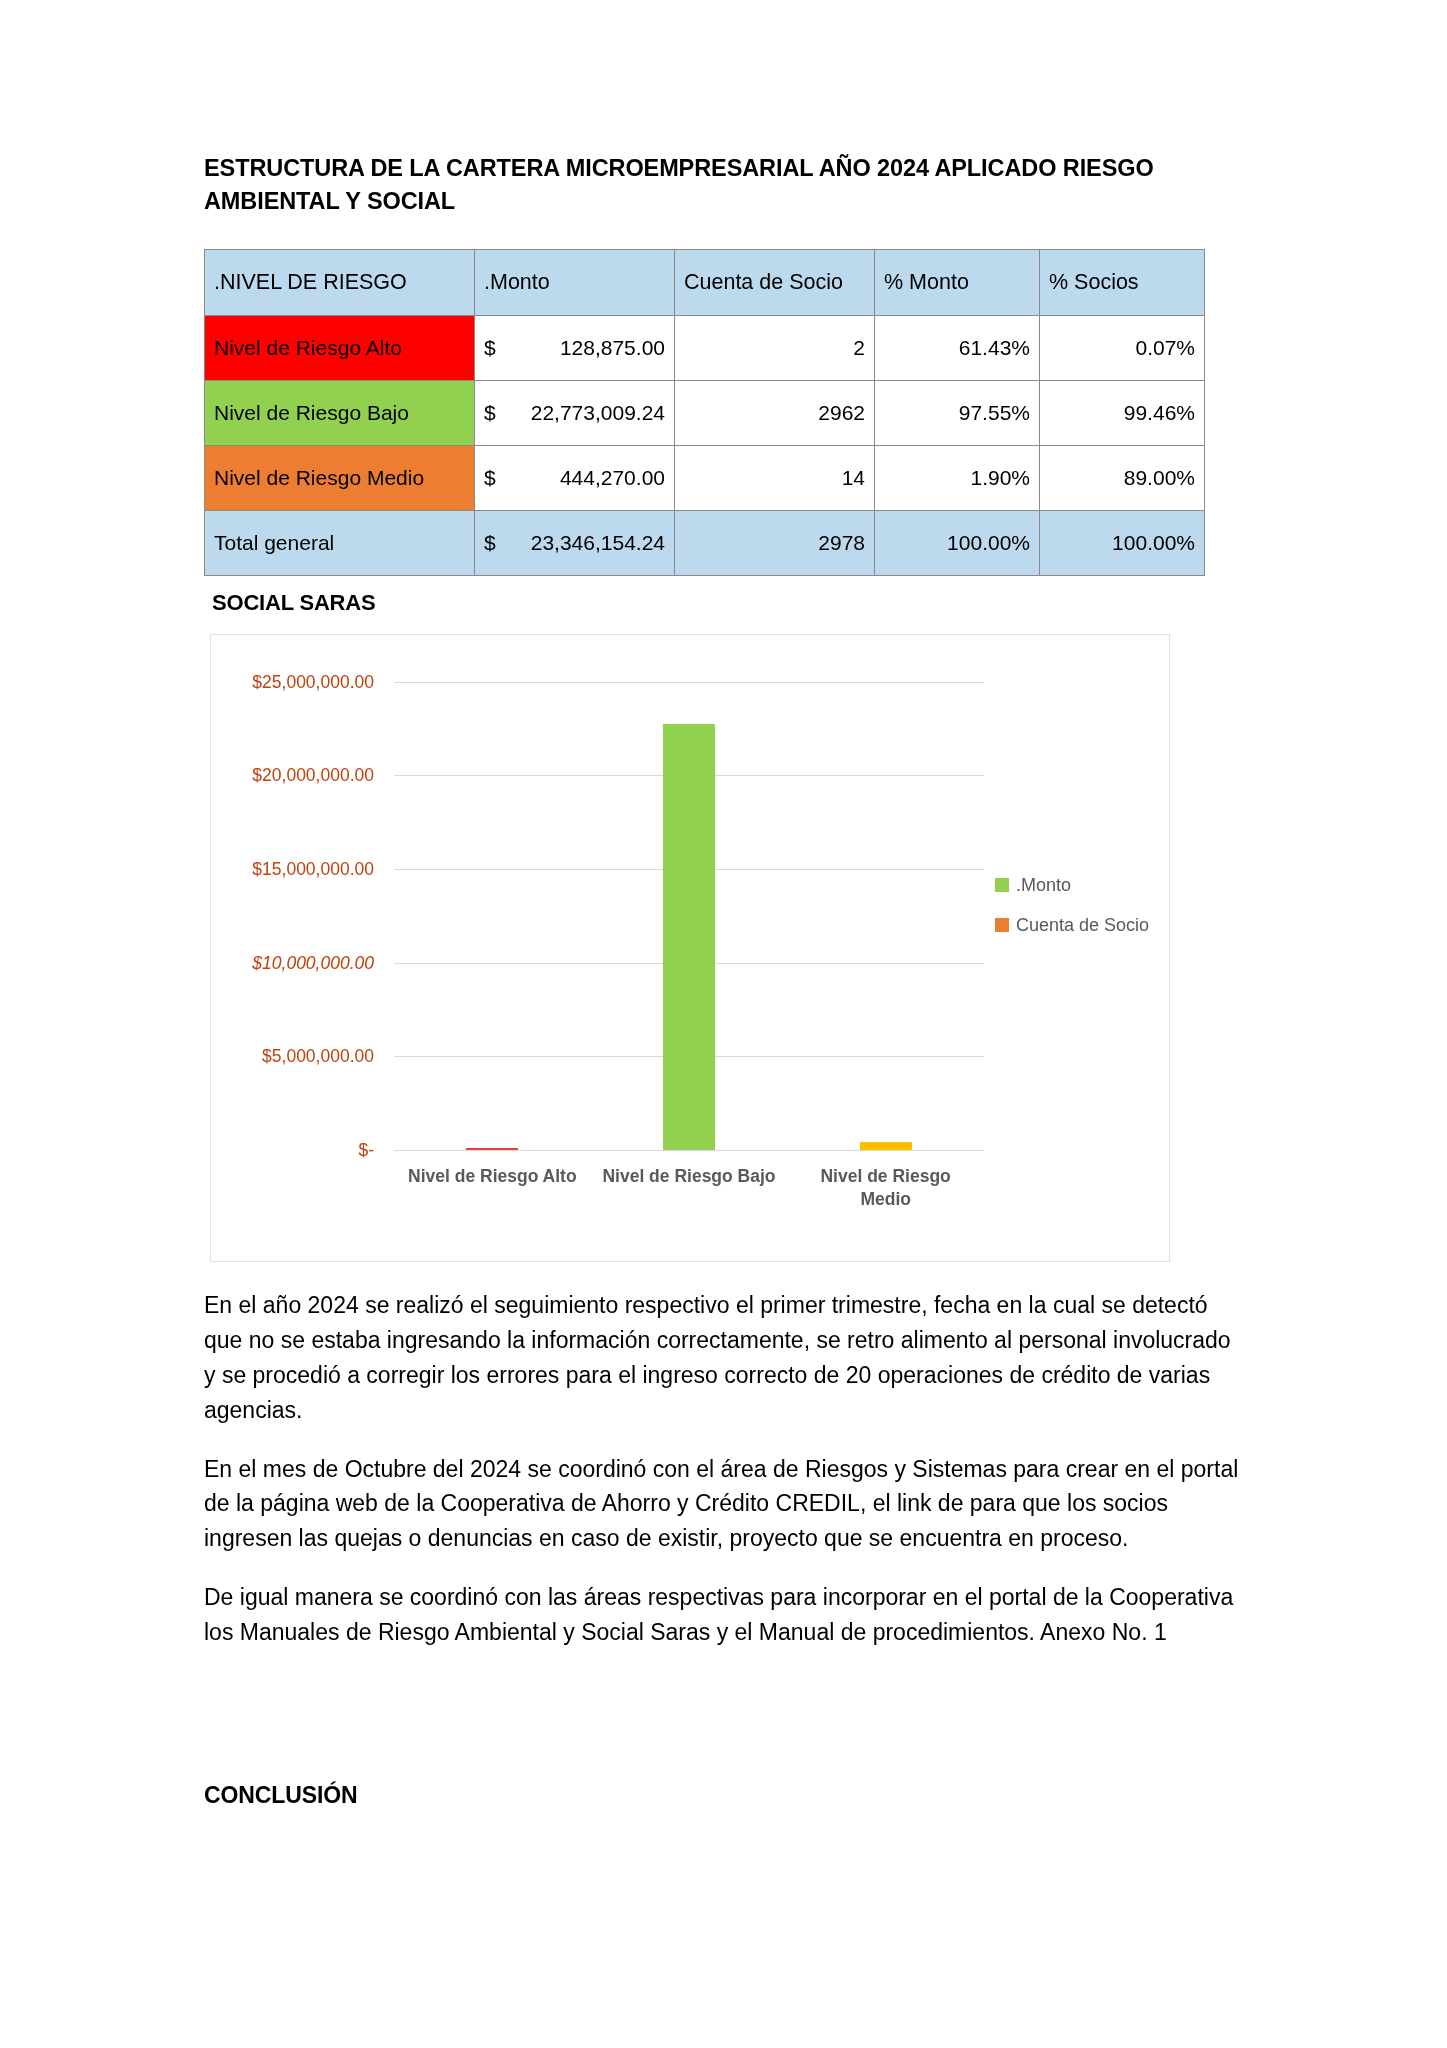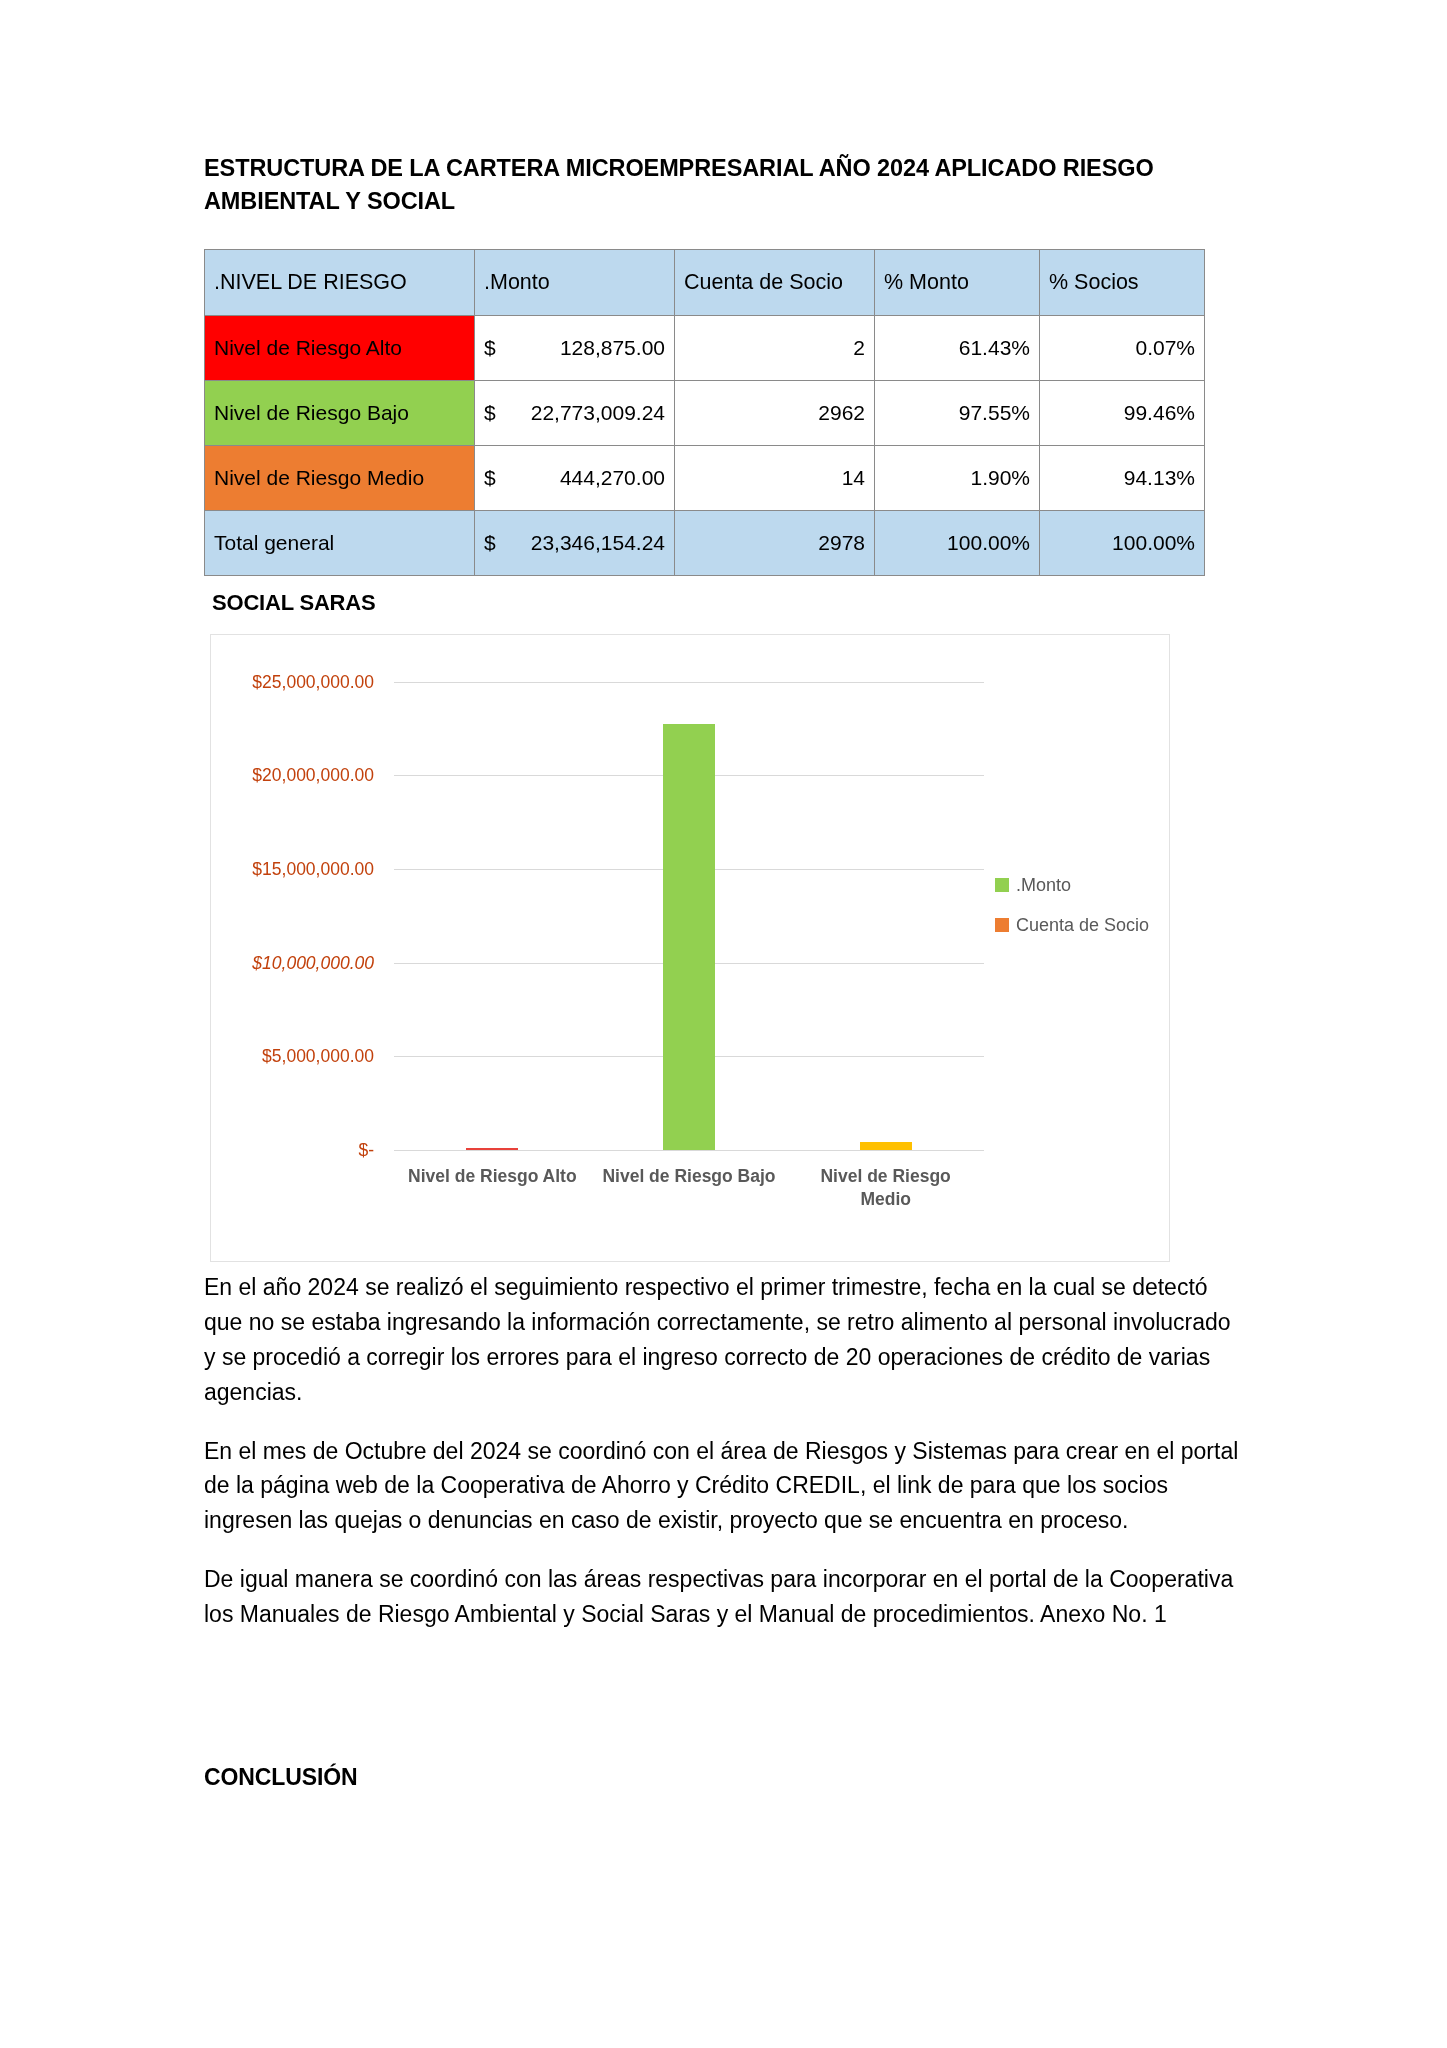--- a/index.html
+++ b/index.html
@@ -184,21 +184,21 @@
   }
 
   
   p.body-par {
     font-size: 23px;
     line-height: 1.52;
     margin: 0 0 24px 0;
     width: 1040px;
     text-align: left;
   }
-  .body-wrap { margin-top: 8px; }
+  .body-wrap { margin-top: 26px; }
   .conclusion {
     font-size: 23px;
     font-weight: bold;
     margin-top: 132px;
     letter-spacing: -0.1px;
   }
 </style>
 </head>
 <body>
 
@@ -246,21 +246,21 @@
           <td class="cell-num">99.46%</td>
         </tr>
         <tr>
           <td class="bg-medio">Nivel de Riesgo Medio</td>
           <td class="cell-money">
             <span class="sym">$</span>
             <span class="amt">444,270.00</span>
           </td>
           <td class="cell-num">14</td>
           <td class="cell-num">1.90%</td>
-          <td class="cell-num">94.13%</td>
+          <td class="cell-num">89.00%</td>
         </tr>
         <tr class="row-total">
           <td>Total general</td>
           <td class="cell-money">
             <span class="sym">$</span>
             <span class="amt">23,346,154.24</span>
           </td>
           <td class="cell-num">2978</td>
           <td class="cell-num">100.00%</td>
           <td class="cell-num">100.00%</td>

